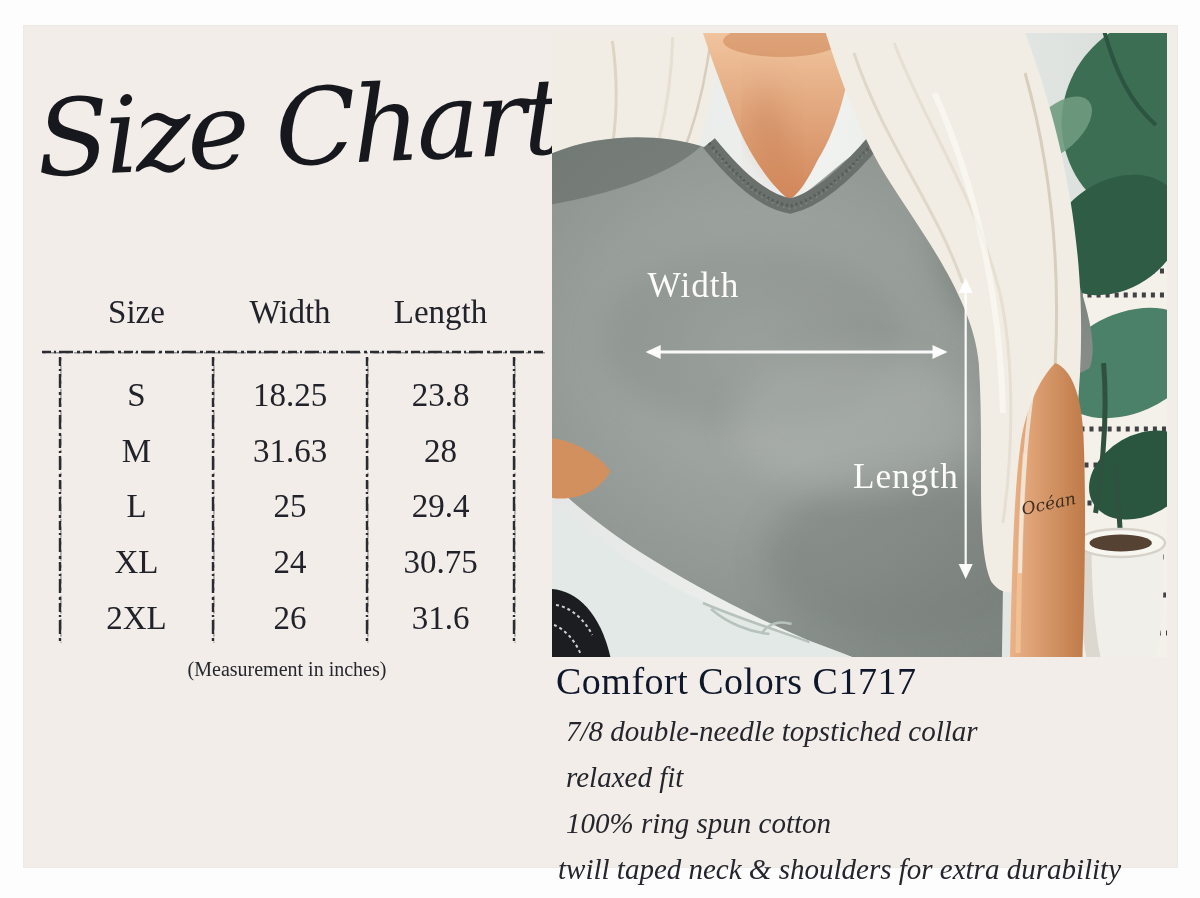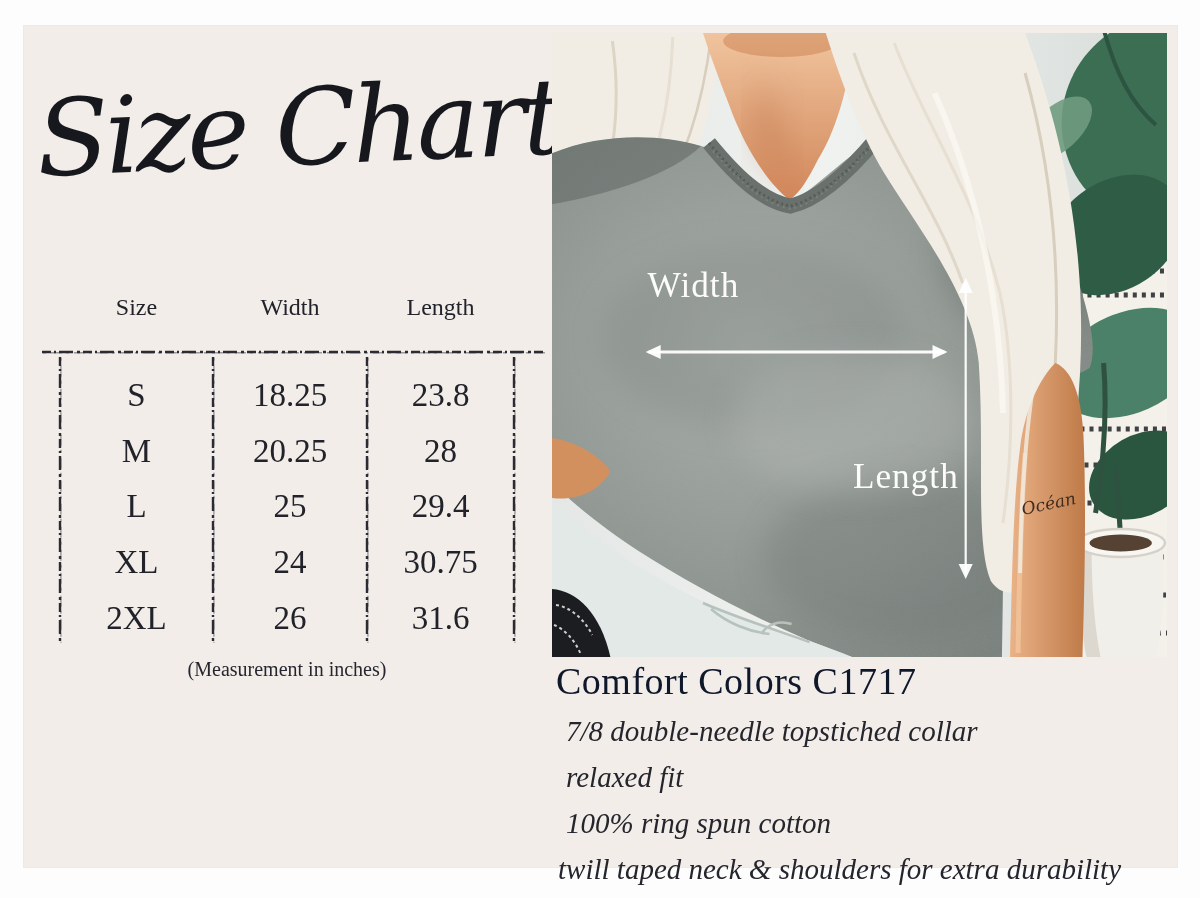--- a/index.html
+++ b/index.html
@@ -14,21 +14,21 @@
   }
   .script-title {
     position:absolute; left:34px; top:78px; white-space:nowrap;
     font-family:"DejaVu Serif", serif; font-style:italic; font-weight:400;
     font-size:106px; letter-spacing:-4px; color:#17181d;
     transform:rotate(-2.5deg); transform-origin:left top;
   }
   .table-head {
     position:absolute; left:60px; top:294px; width:454px;
     display:grid; grid-template-columns:153px 154px 147px;
-    font-size:24px; color:#21222a; text-align:center;
+    font-size:33px; color:#21222a; text-align:center;
   }
   .grid-lines { position:absolute; left:40px; top:344px; width:520px; height:306px; }
   .table-body {
     position:absolute; left:60px; top:368px; width:454px; height:278px;
     display:grid; grid-template-rows:repeat(5,1fr);
   }
   .t-row {
     display:grid; grid-template-columns:153px 154px 147px;
     align-items:center; text-align:center; font-size:33px; color:#21222a;
   }
@@ -79,21 +79,21 @@
   </svg>
 
   <div class="table-body">
     <div class="t-row">
       <span>S</span>
       <span>18.25</span>
       <span>23.8</span>
     </div>
     <div class="t-row">
       <span>M</span>
-      <span>20.25</span>
+      <span>31.63</span>
       <span>28</span>
     </div>
     <div class="t-row">
       <span>L</span>
       <span>25</span>
       <span>29.4</span>
     </div>
     <div class="t-row">
       <span>XL</span>
       <span>24</span>

